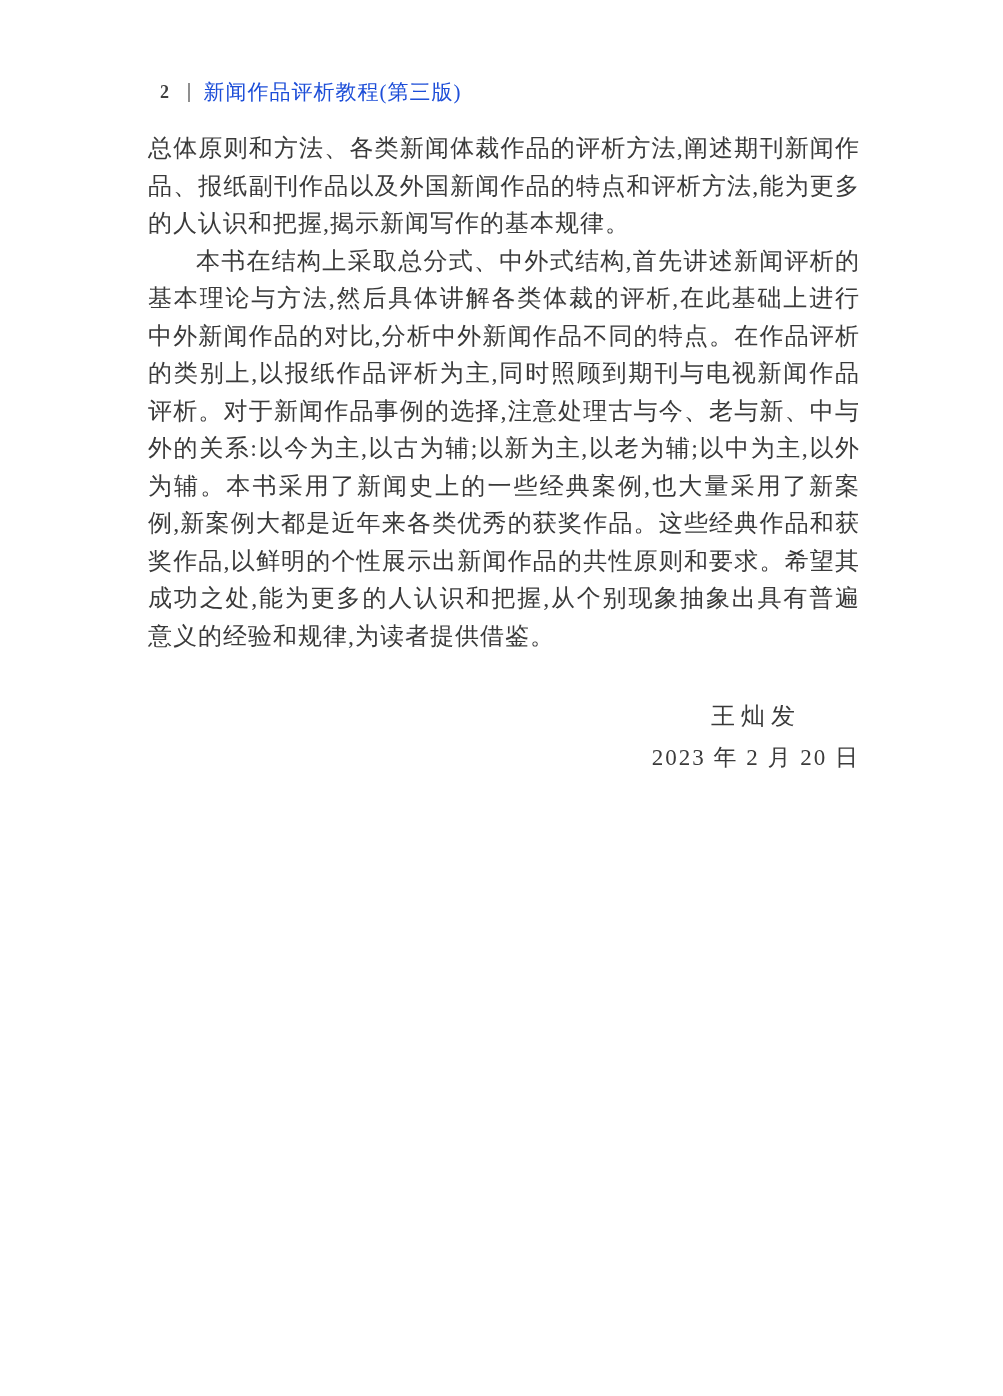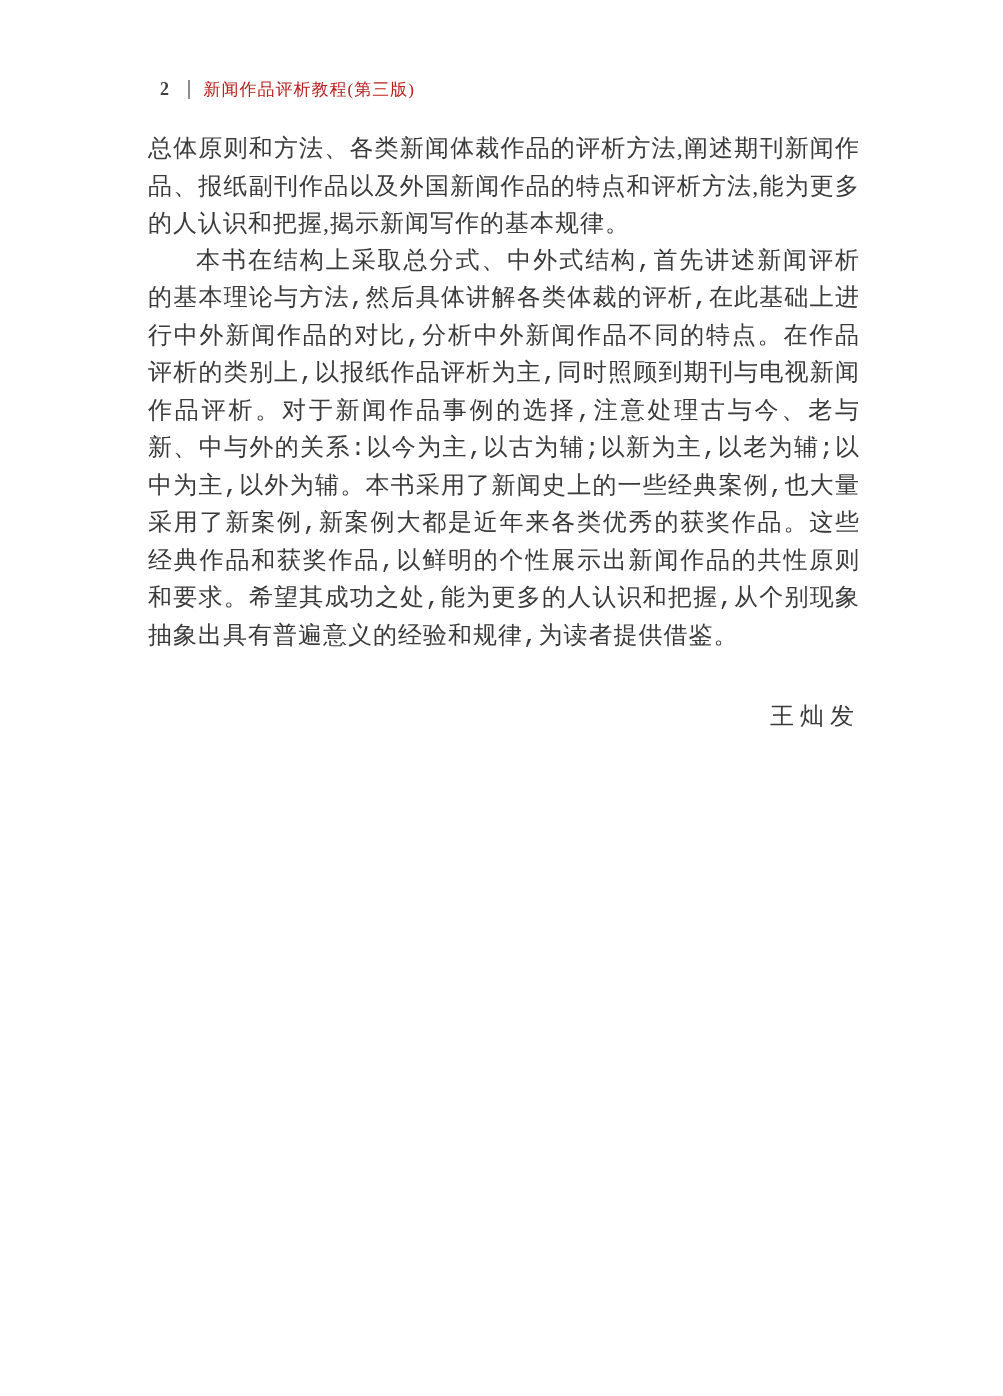--- a/index.html
+++ b/index.html
@@ -35,43 +35,42 @@
     letter-spacing: 0.5px;
   }
   .header-divider {
     display: inline-block;
     width: 2px;
     height: 19px;
     background: #8f8f8f;
     margin: 0 14px 0 18px;
   }
   .running-title {
-    font-size: 17px;
-    color: #b91c1c;
+    font-size: 21px;
+    color: #1d4ed8;
     letter-spacing: 1px;
   }
   
   .body-text {
     position: absolute;
     top: 130px;
     left: 148px;
     width: 712px;
     font-size: 24px;
     line-height: 37.5px;
     text-align: justify;
     text-justify: inter-character;
     letter-spacing: 1px;
     color: #3a3a3a;
   }
   .para {
     margin: 0;
   }
   .para.indent {
     text-indent: 2em;
-    font-family: Liberation Mono, monospace;
   }
   
   .signature {
     margin-top: 40px;
     margin-left: auto;
     width: -moz-fit-content;
     width: fit-content;
     display: flex;
     flex-direction: column;
     align-items: center;
@@ -100,16 +99,17 @@
     <span class="header-divider"></span>
     <span class="running-title">新闻作品评析教程(第三版)</span>
   </header>
 
   <main class="body-text">
     <p class="para no-indent">总体原则和方法、各类新闻体裁作品的评析方法,阐述期刊新闻作品、报纸副刊作品以及外国新闻作品的特点和评析方法,能为更多的人认识和把握,揭示新闻写作的基本规律。</p>
     <p class="para indent">本书在结构上采取总分式、中外式结构,首先讲述新闻评析的基本理论与方法,然后具体讲解各类体裁的评析,在此基础上进行中外新闻作品的对比,分析中外新闻作品不同的特点。在作品评析的类别上,以报纸作品评析为主,同时照顾到期刊与电视新闻作品评析。对于新闻作品事例的选择,注意处理古与今、老与新、中与外的关系:以今为主,以古为辅;以新为主,以老为辅;以中为主,以外为辅。本书采用了新闻史上的一些经典案例,也大量采用了新案例,新案例大都是近年来各类优秀的获奖作品。这些经典作品和获奖作品,以鲜明的个性展示出新闻作品的共性原则和要求。希望其成功之处,能为更多的人认识和把握,从个别现象抽象出具有普遍意义的经验和规律,为读者提供借鉴。</p>
 
     <div class="signature">
       <div class="author-name">王灿发</div>
+      <div class="signature-date">2023 年 2 月 20 日</div>
     </div>
   </main>
 
 </div>
 
 </body></html>

